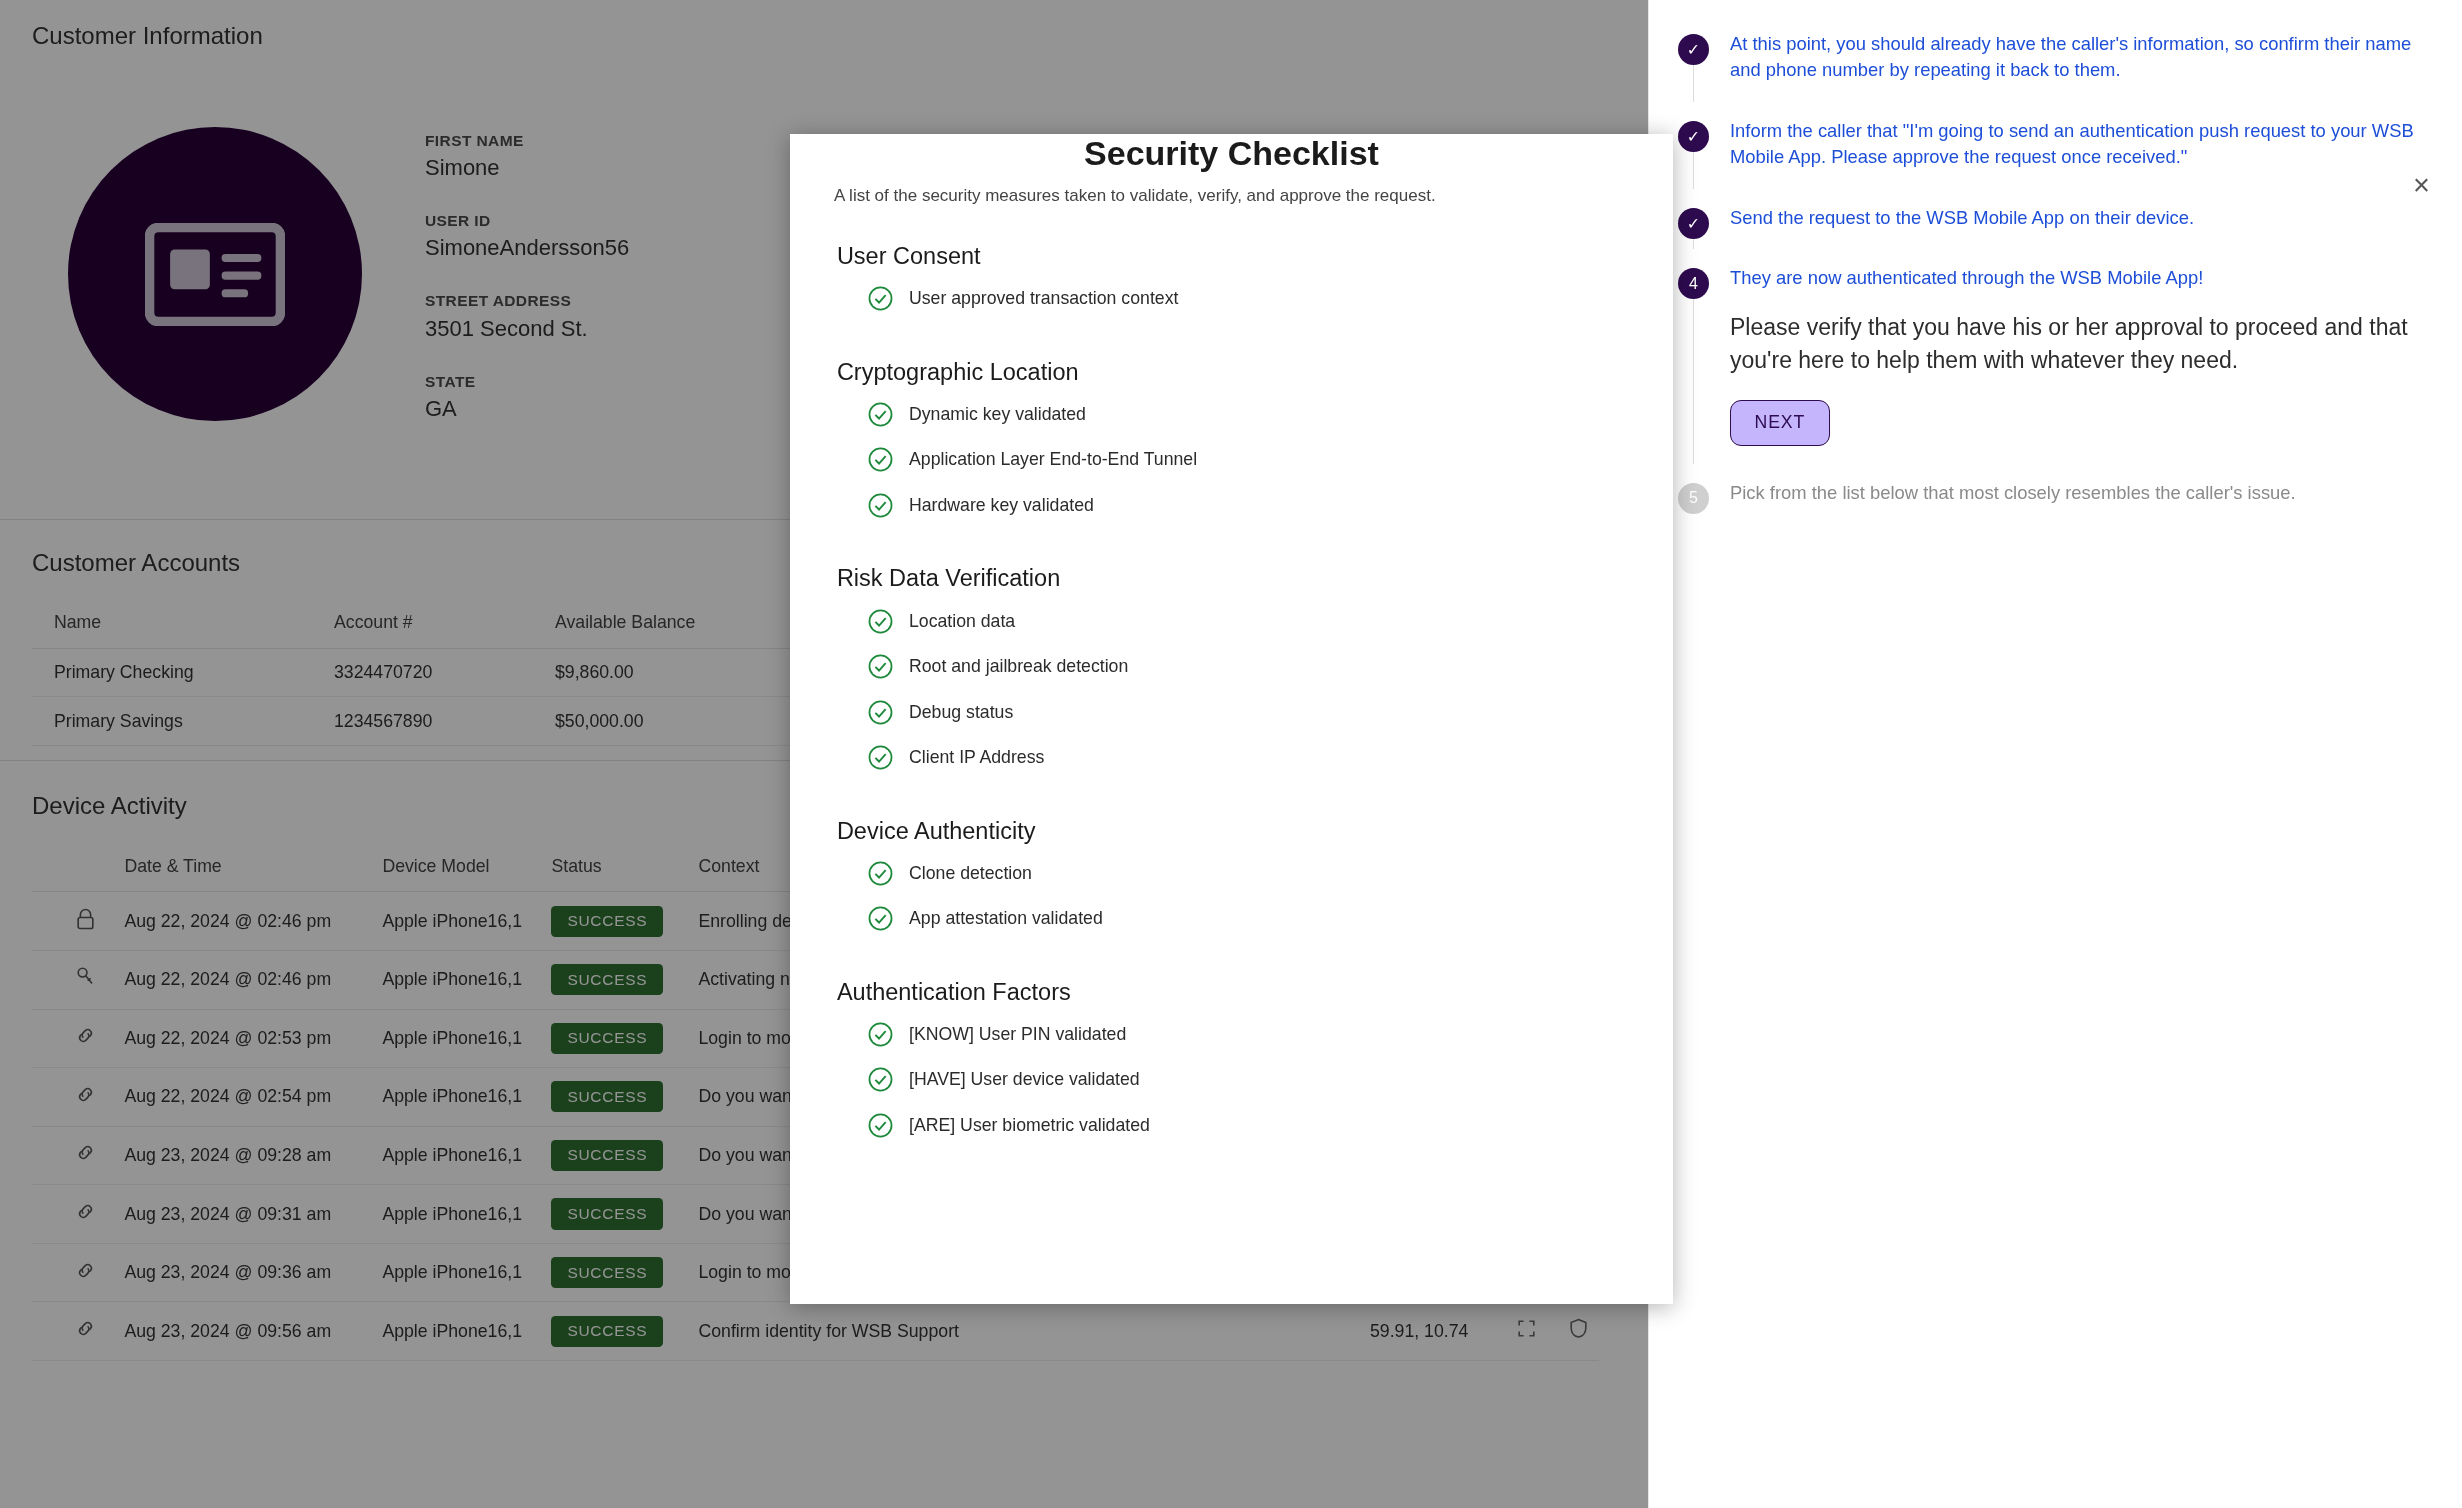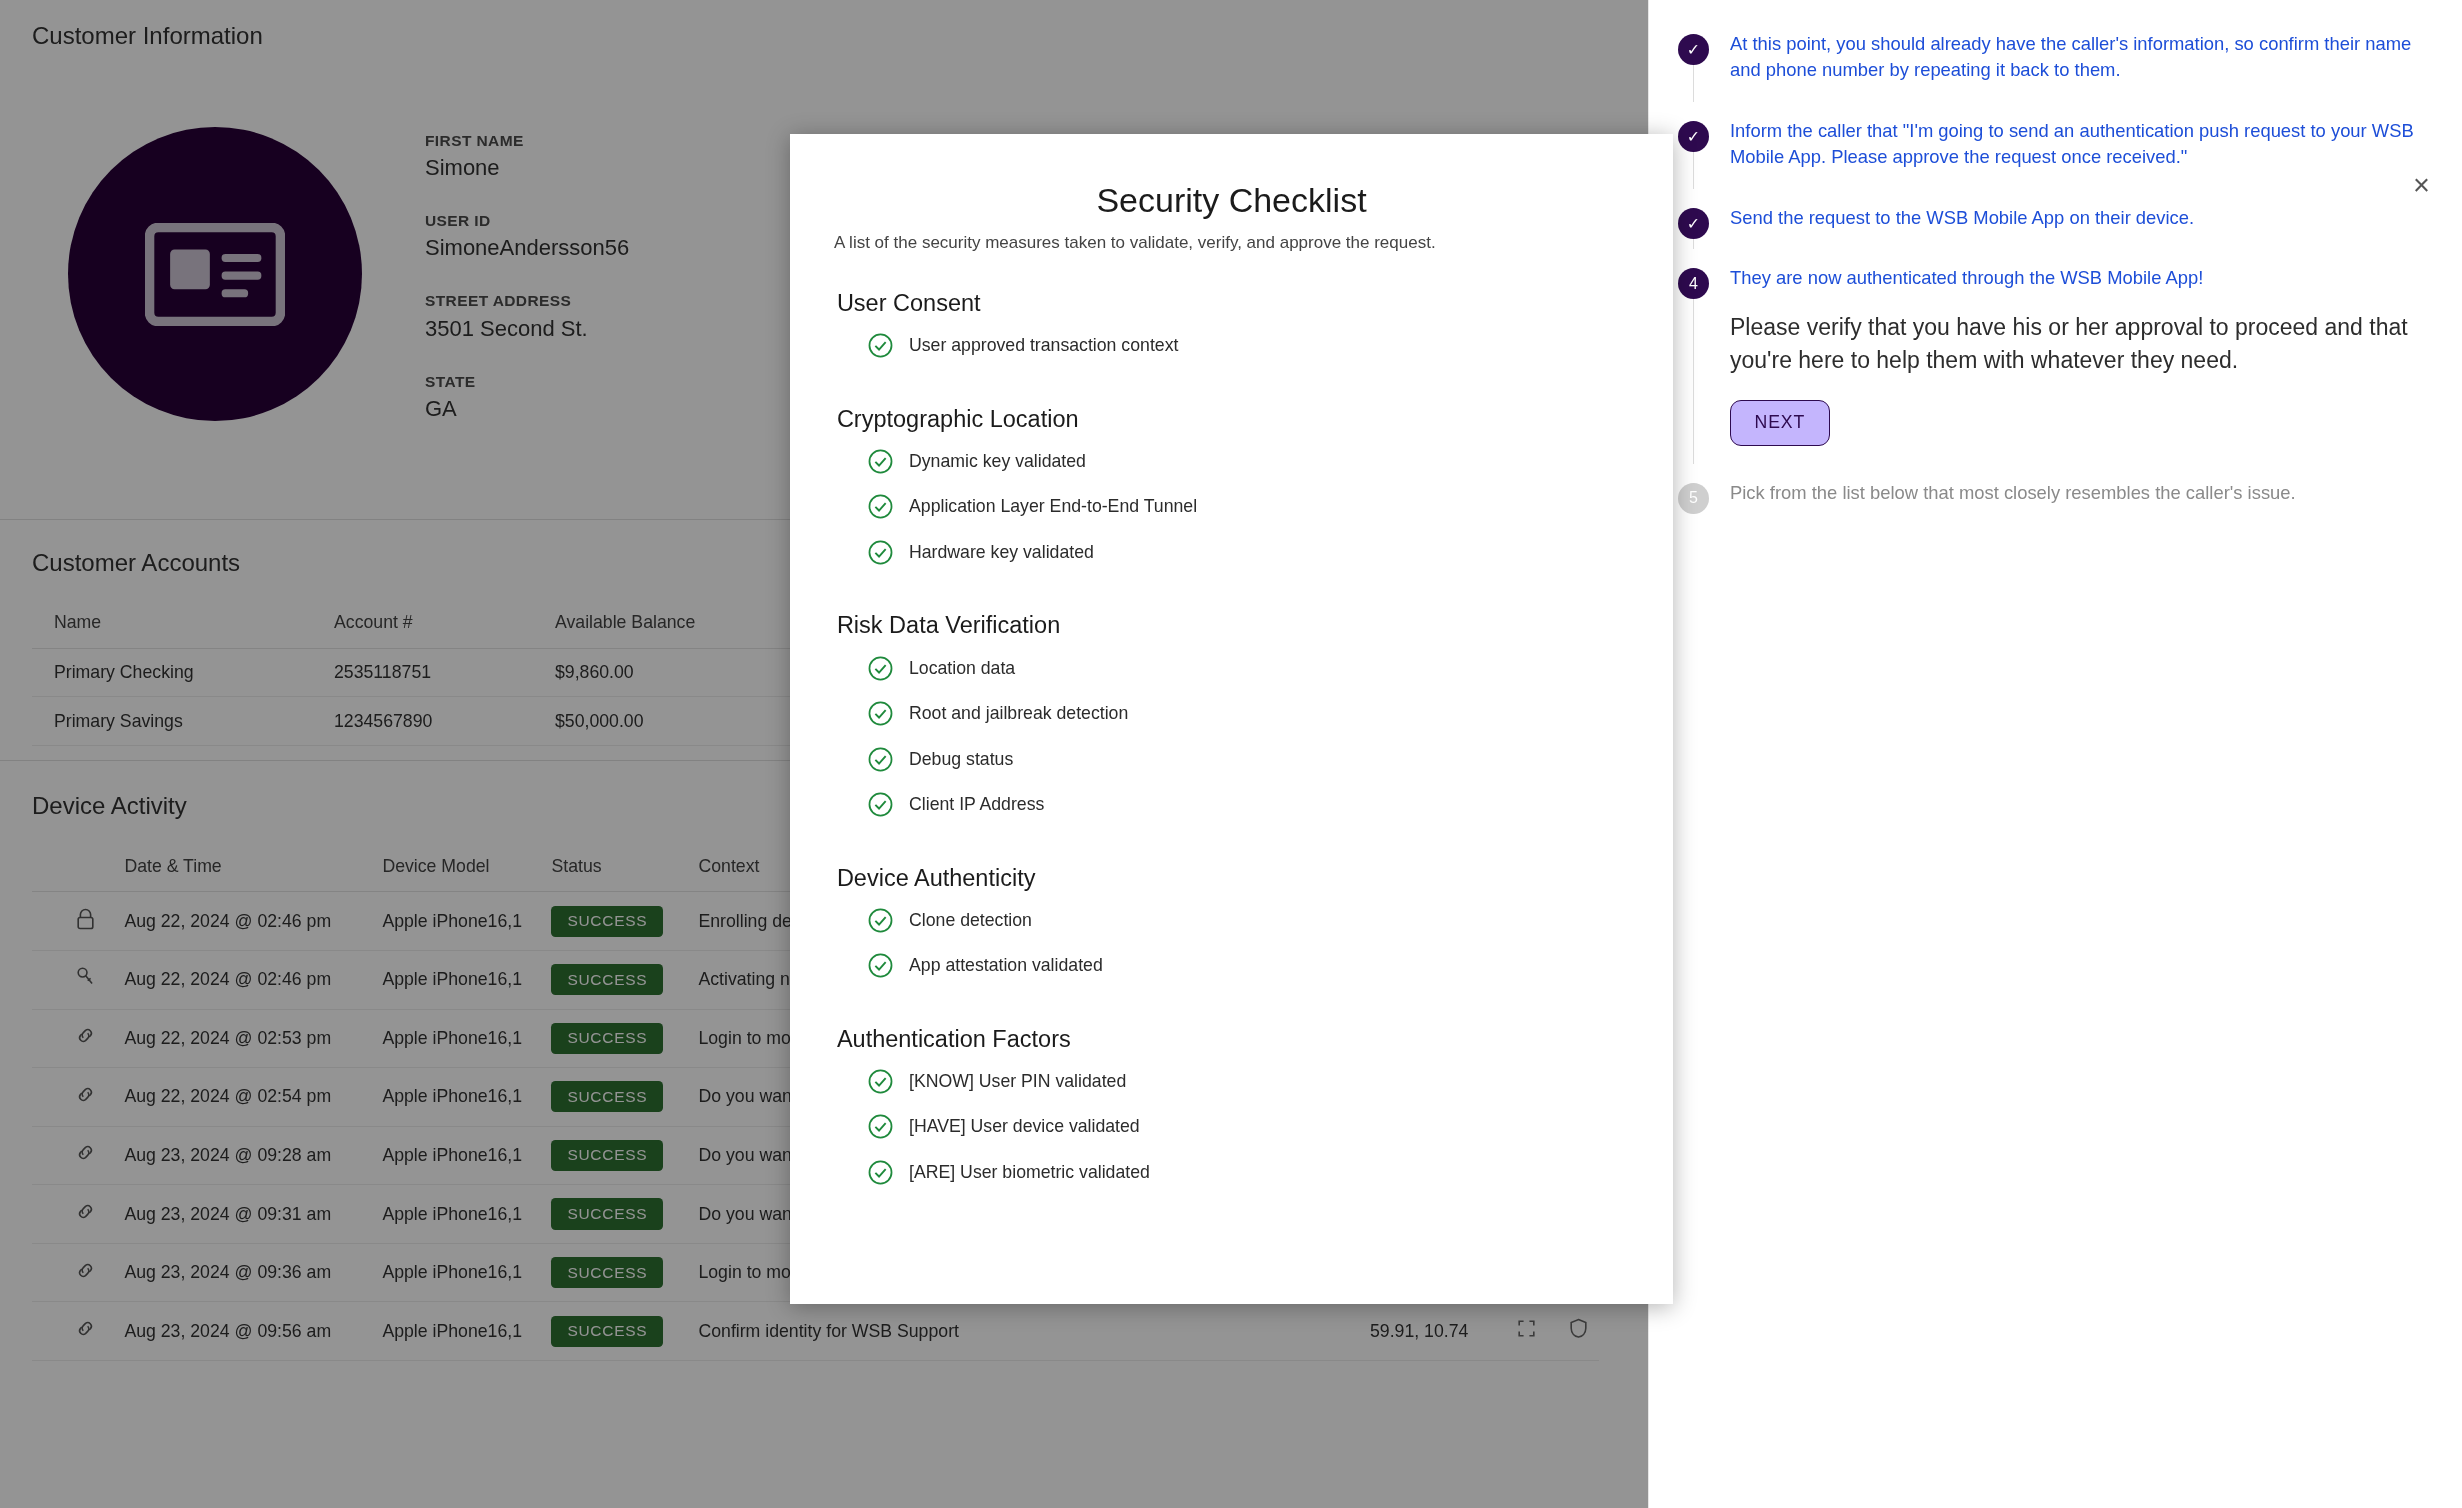--- a/index.html
+++ b/index.html
@@ -195,22 +195,21 @@
     right: 32px; top: 171px;
     font-size: 29px;
     color: #555;
     cursor: pointer;
     line-height: 1;
   }
   .modal-title {
     text-align: center;
     font-size: 34px;
     color: #1b1b1b;
-    font-weight: 400;
-    padding-top: 47px;
+    font-weight: 700;
   }
   .modal-sub {
     font-size: 17px;
     color: #444;
     margin-top: 13.2px;
   }
   .grp-title {
     font-size: 23.5px;
     color: #1b1b1b;
     margin-top: 37px;
@@ -285,21 +284,21 @@
           <tr>
             <th class="acct-col-name">Name</th>
             <th class="acct-col-num">Account #</th>
             <th class="acct-col-bal">Available Balance</th>
             <th></th>
           </tr>
         </thead>
         <tbody>
           <tr>
             <td>Primary Checking</td>
-            <td>2535118751</td>
+            <td>3324470720</td>
             <td>$9,860.00</td>
             <td></td>
           </tr>
           <tr>
             <td>Primary Savings</td>
             <td>1234567890</td>
             <td>$50,000.00</td>
             <td></td>
           </tr>
         </tbody>

